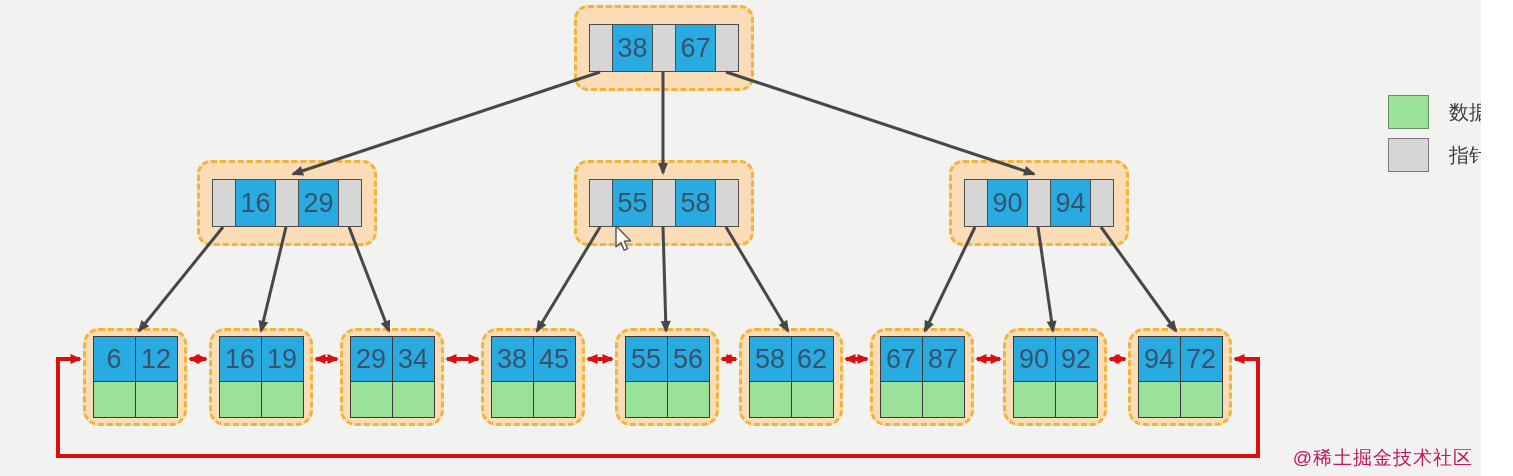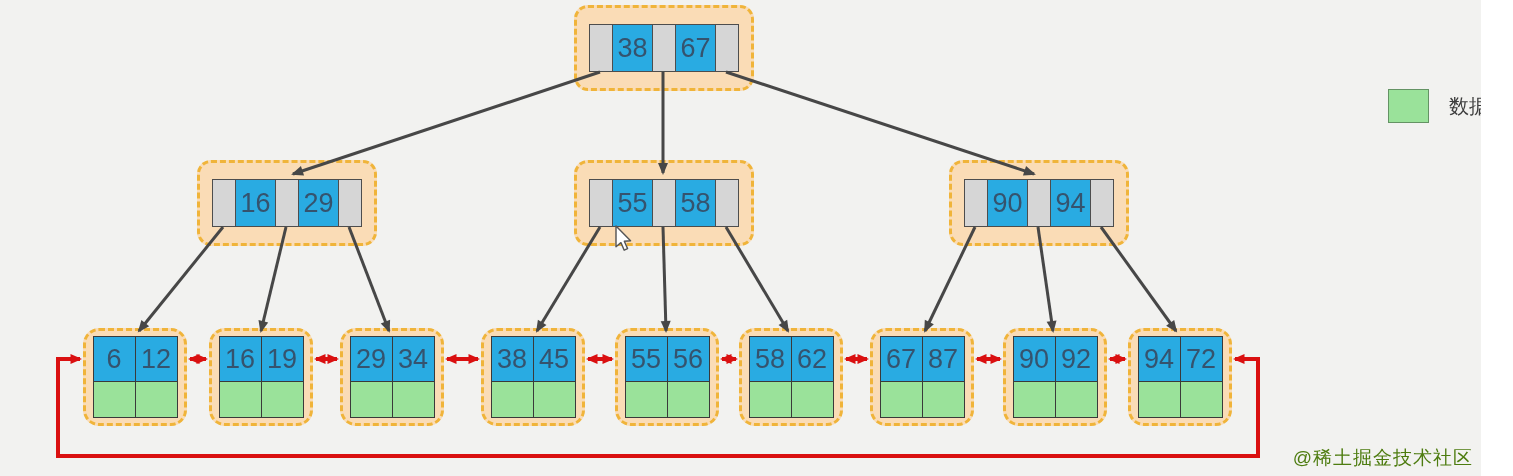--- a/index.html
+++ b/index.html
@@ -40,21 +40,21 @@
   
   .legend-row{position:absolute;left:1388px;display:flex;align-items:center;}
   .swatch{box-sizing:border-box;display:inline-block;}
   .swatch.key{width:41px;height:36px;background:#29abe2;border:1px solid rgba(0,0,0,0.35);}
   .swatch.data{width:41px;height:34px;background:#9ae29a;border:1px solid rgba(0,0,0,0.35);}
   .swatch.pointer{width:41px;height:34px;background:#d6d6d6;border:1px solid #7a7a7a;}
   .swatch.page-sw{width:41px;height:31px;background:#fadcb6;border:3px dashed #f0b43a;border-radius:8px;}
   .legend-label{margin-left:20px;font-size:20px;color:#3c3c3c;white-space:nowrap;}
   
   #watermark{
-    position:absolute;right:8px;bottom:5px;font-size:19px;color:#4d7c0f;
+    position:absolute;right:8px;bottom:5px;font-size:19px;color:#be185d;
     letter-spacing:1px;
   }
 </style>
 </head>
 <body>
 
 <div id="stage">
 
   <div class="page inner" style="left:574px;top:5px;">
     <div class="node-row">
@@ -215,20 +215,24 @@
       <path d="M977,359 L1000,359" marker-start="url(#ra)" marker-end="url(#ra)"></path>
       <path d="M1110,359 L1125,359" marker-start="url(#ra)" marker-end="url(#ra)"></path>
       <path d="M1235,359 L1258,359 L1258,456 L58,456 L58,359 L80,359" marker-start="url(#ra)" marker-end="url(#ra)"></path>
     </g>
 
     <g transform="translate(616,226) scale(1.3)">
       <polygon points="0,0 0,16 3.8,12.8 6.3,18.6 8.9,17.4 6.4,11.7 11.2,11.4" fill="#ffffff" stroke="#555555" stroke-width="1.1" stroke-linejoin="round"></polygon>
     </g>
   </svg>
 
-  <div class="legend-row" style="top:89px;">
+  <div class="legend-row" style="top:95px;">
     <span class="swatch data"></span>
     <span class="legend-label">数据</span>
   </div>
+  <div class="legend-row" style="top:138px;">
+    <span class="swatch pointer"></span>
+    <span class="legend-label">指针</span>
+  </div>
 
   <div id="watermark">@稀土掘金技术社区</div>
 
 </div>
 
 </body></html>

